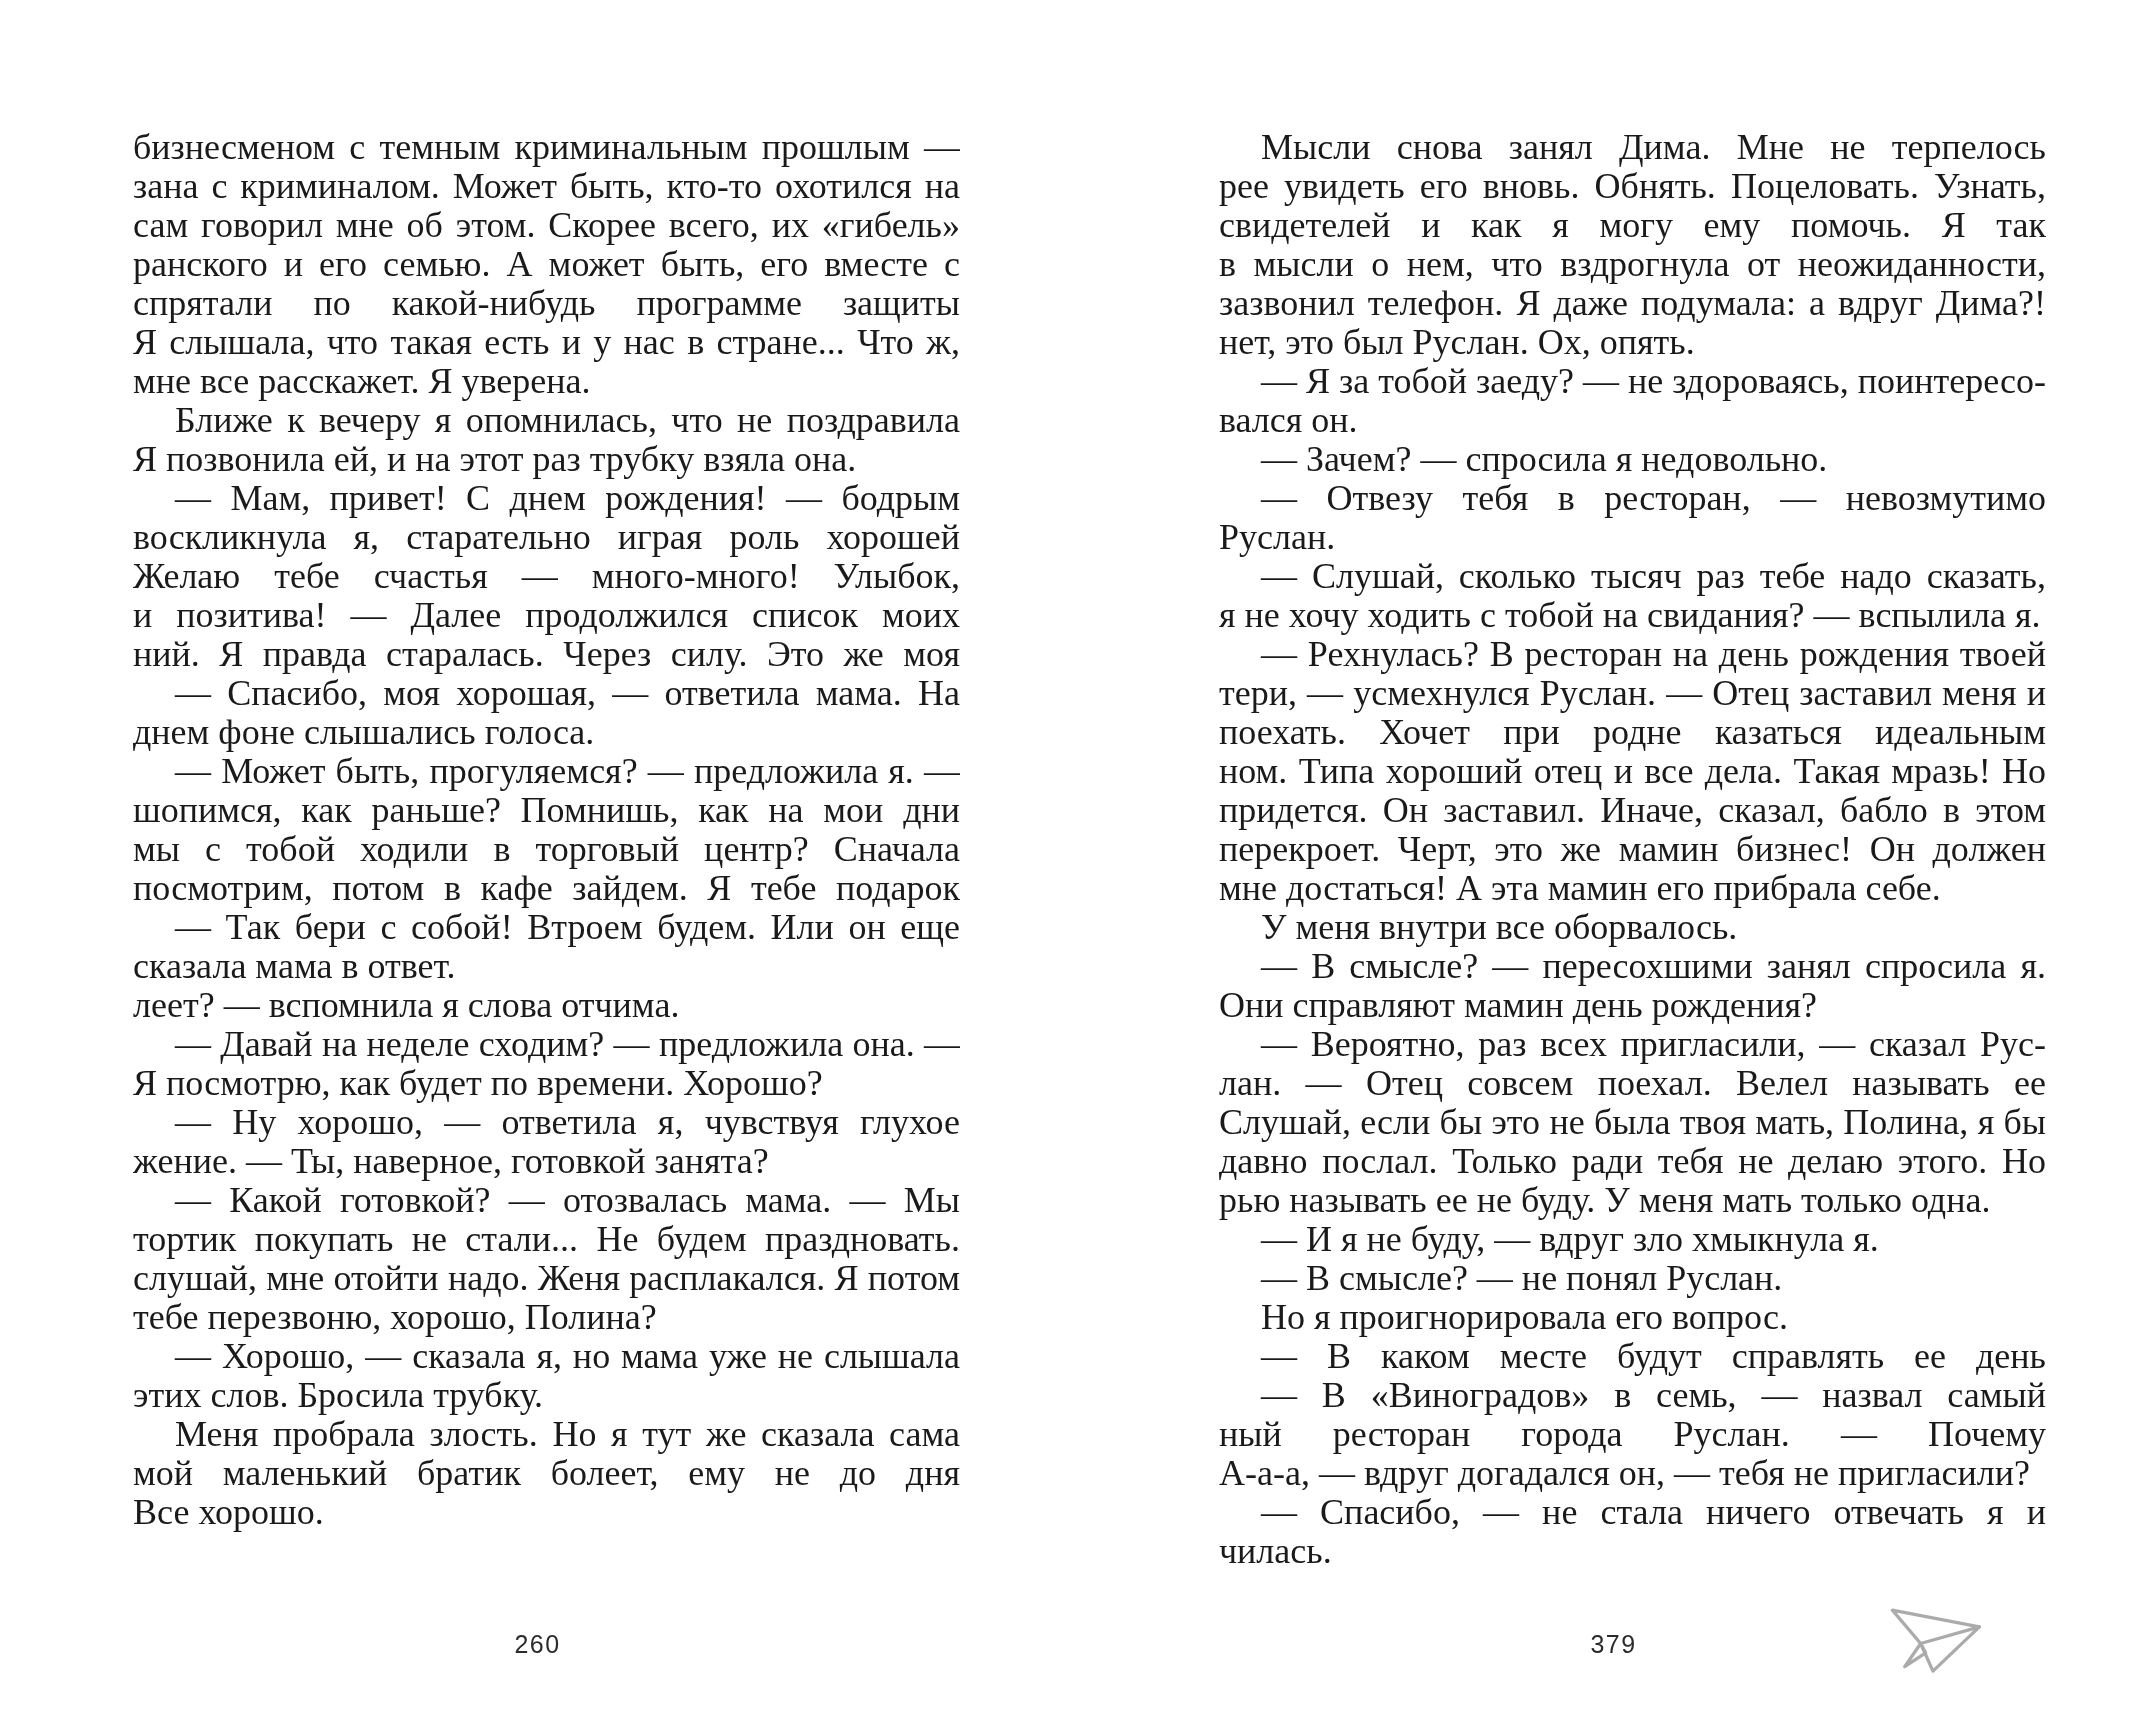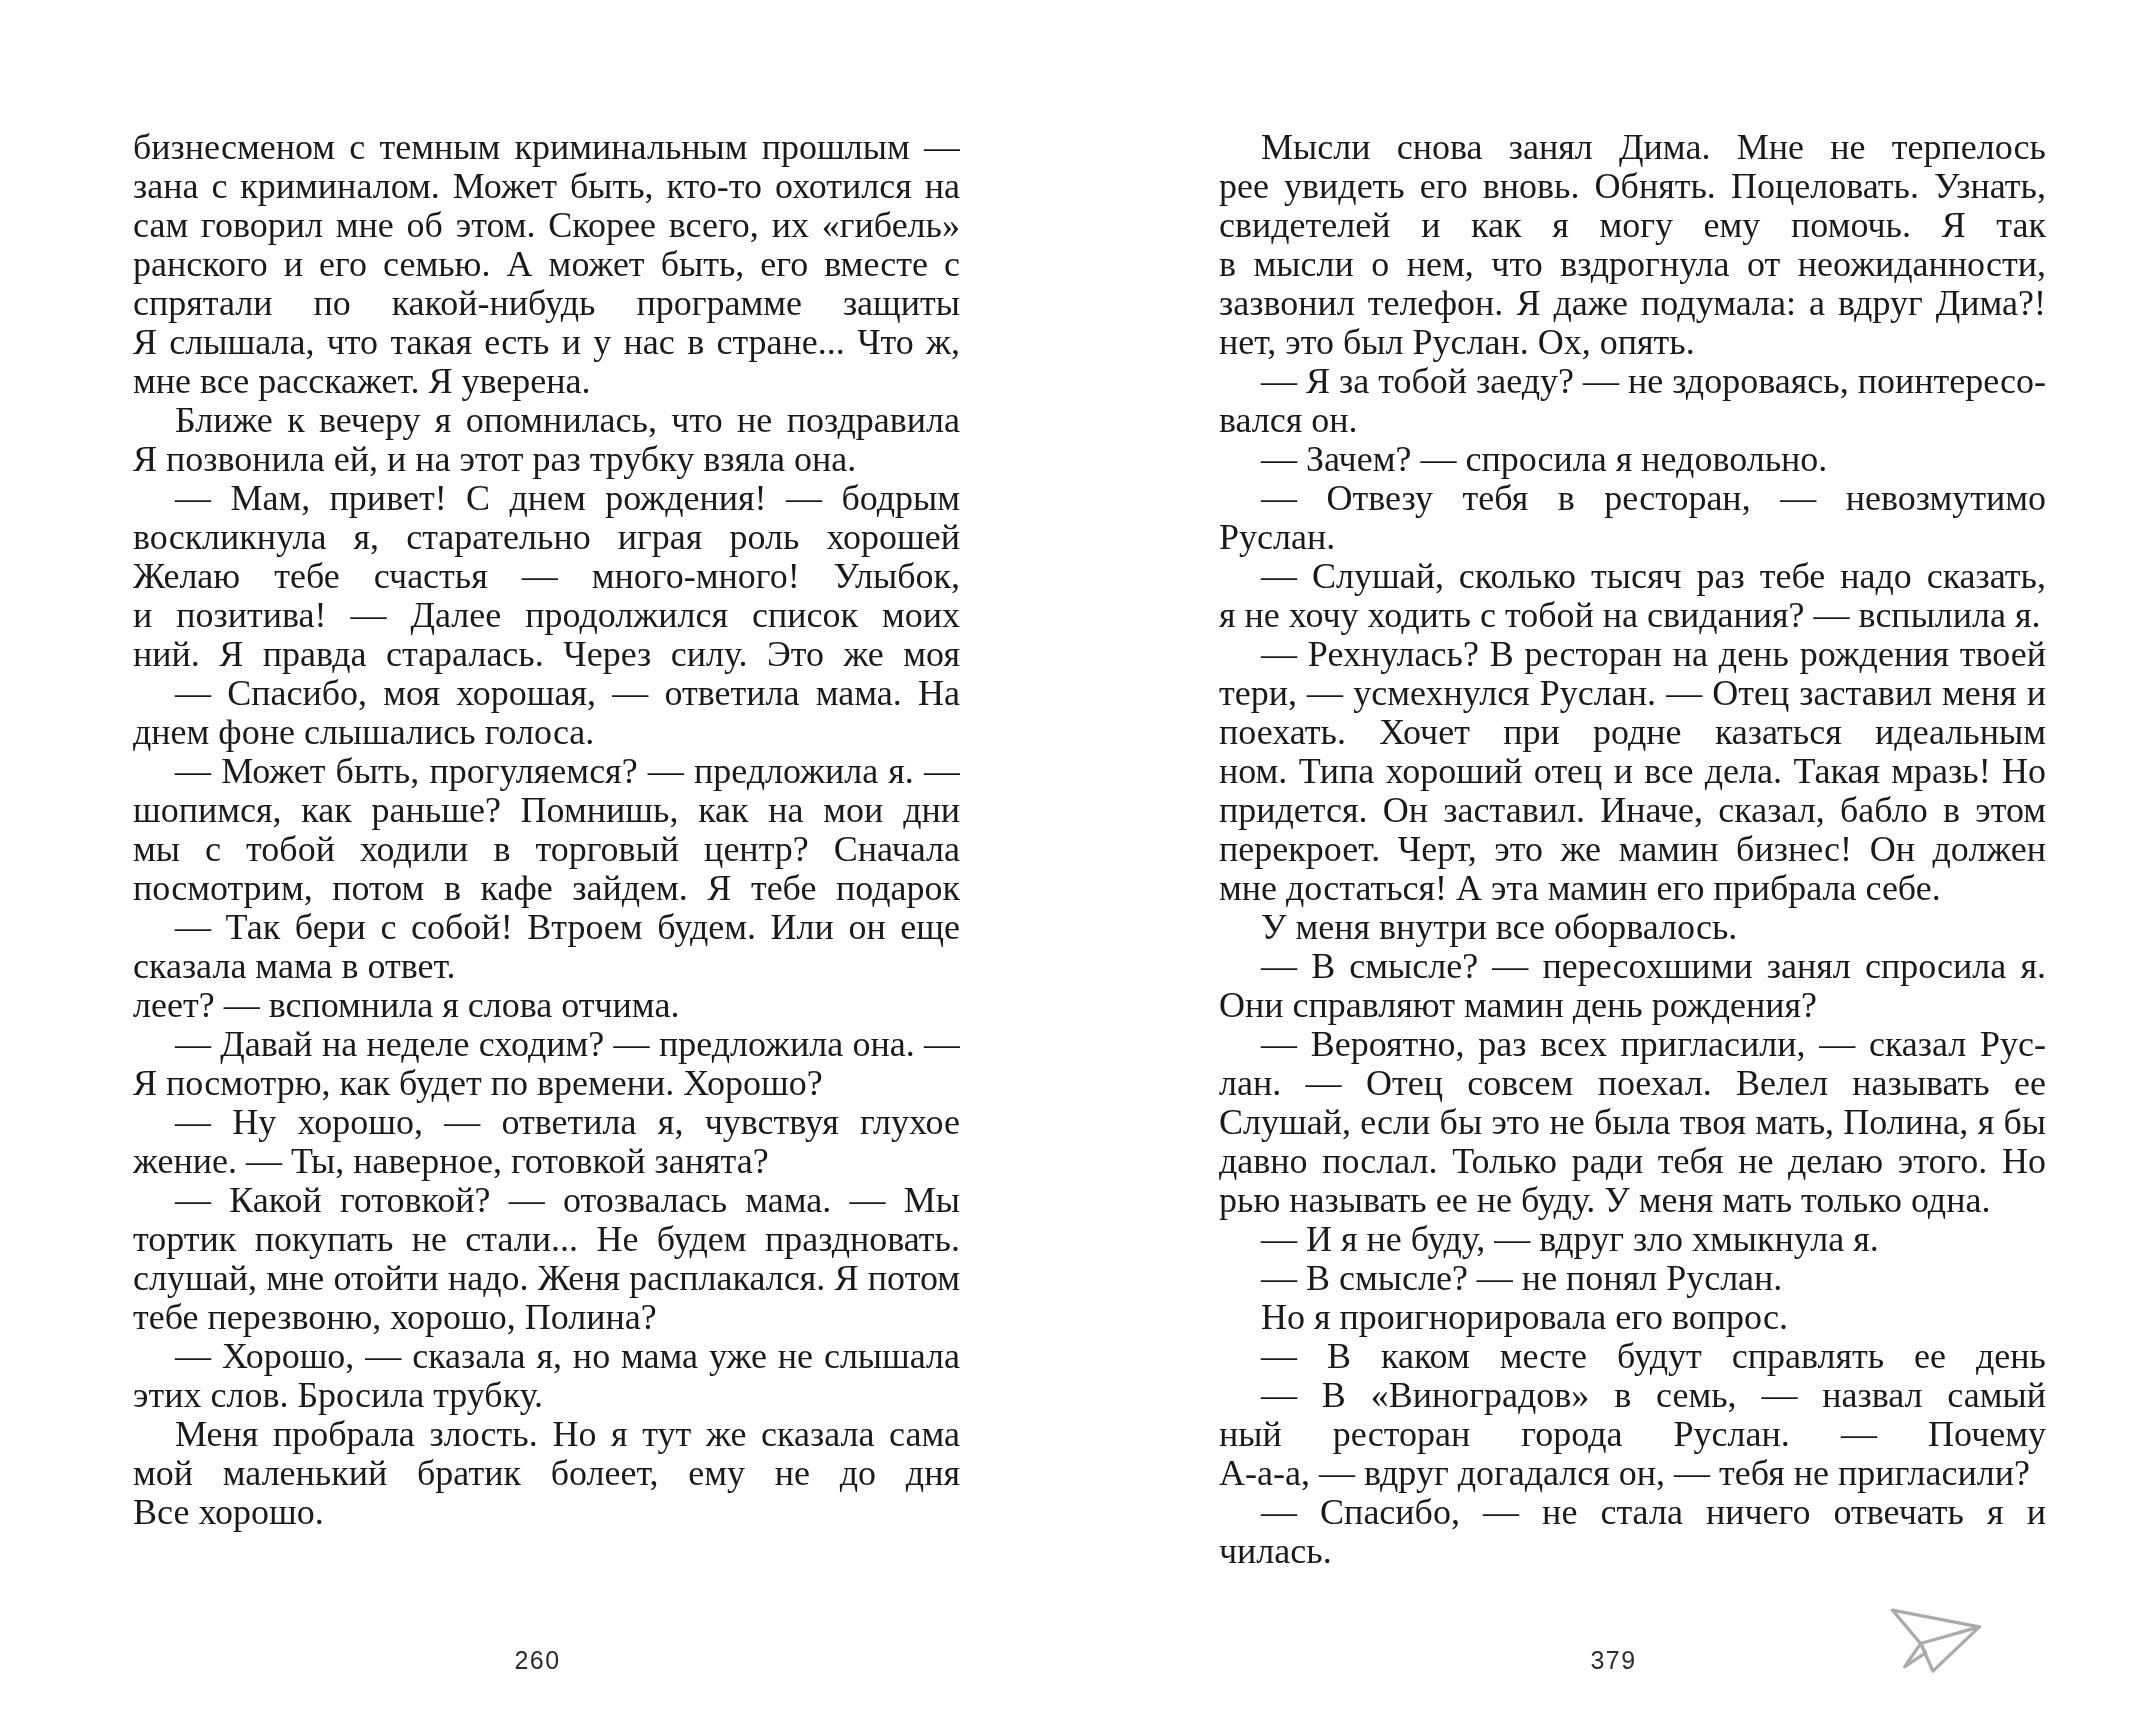--- a/index.html
+++ b/index.html
@@ -31,21 +31,20 @@
   .line.indent { text-indent: 42px; font-family: Liberation Serif, serif; }
   .pagenum {
     position: absolute;
     top: 1630px;
     width: 827px;
     text-align: center;
     font-family: "Liberation Sans", sans-serif;
     font-size: 25px;
     letter-spacing: 1.5px;
     color: #2b2b2b;
-    margin-top: 16px;
   }
   .pagenum.left  { left: 124px; }
   .pagenum.right { left: 1200px; }
   .plane {
     position: absolute;
     left: 1888px;
     top: 1600px;
     width: 95px;
     height: 74px;
   }

